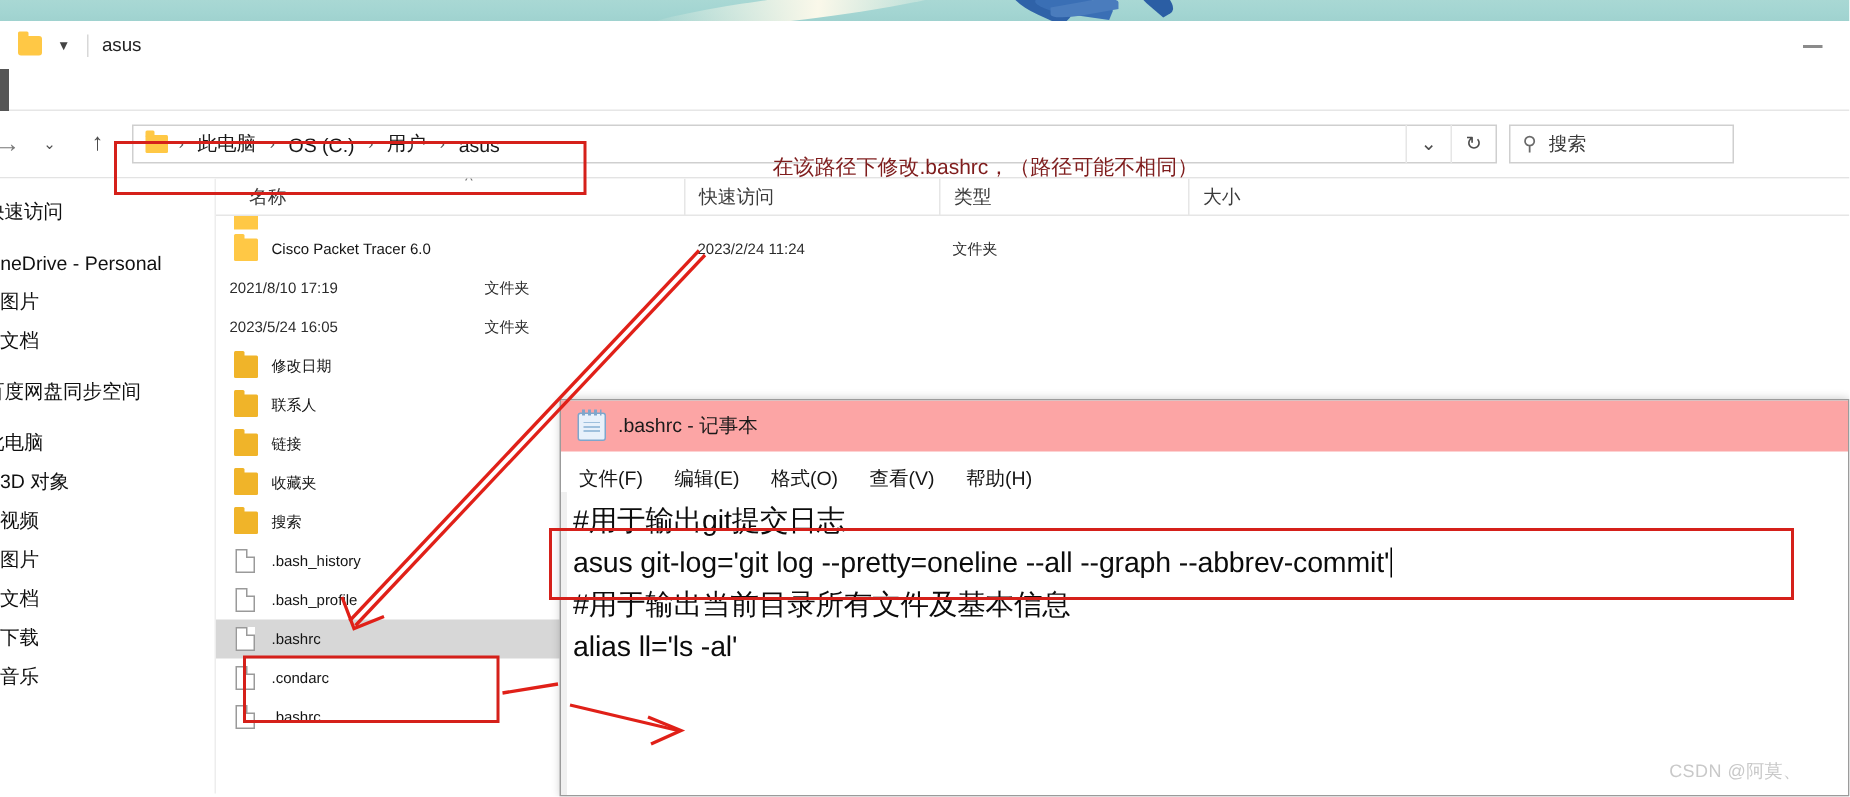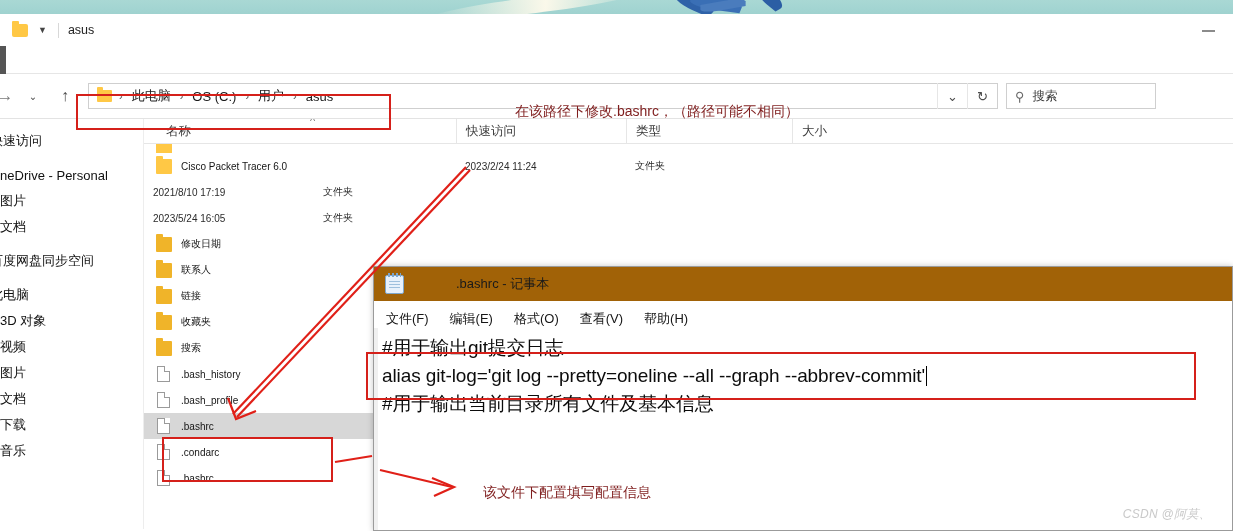--- a/index.html
+++ b/index.html
@@ -167,21 +167,21 @@
     background:#ffffff; border-left:1px solid #9a9a9a; border-bottom:1px solid #9a9a9a;
   }
 
   
   .notepad {
     position: absolute; left: 373px; top: 266px; width: 860px; height: 265px;
     background: #ffffff; border: 1px solid #9b9b9b;
     box-shadow: 0 0 6px rgba(0,0,0,.22);
     overflow: hidden;
   }
-  .np-title { height: 34px; display: flex; align-items: center; background: #a16207; gap: 44px; }
+  .np-title { height: 34px; display: flex; align-items: center; background: #fca5a5; }
   .np-icon {
     width: 19px; height: 19px; margin-left: 11px; margin-right: 8px;
     background: #e8f1fb; border: 1px solid #7ea6cc; border-radius: 2px; position: relative;
   }
   .np-icon:before {
     content: ""; position: absolute; left: 2px; top: -3px; width: 13px; height: 4px;
     background: repeating-linear-gradient(90deg,#7ea6cc 0 2px, transparent 2px 4px);
   }
   .np-icon:after {
     content:""; position:absolute; left:3px; top:5px; width:11px; height:8px;
@@ -205,22 +205,22 @@
   .np-scroll-l { position: absolute; left: 0; top: 61px; width: 4px; height: 204px; background: #f0f0f0; }
 
   
   .ann { position: absolute; color: #e8231b; }
   .ann-text { font-size: 14px; white-space: nowrap; color: #7f1d1d; }
   .rbox { position: absolute; border: 2px solid #d5201a; }
 
   svg.ann-svg { position: absolute; left: 0; top: 0; width: 1233px; height: 531px; pointer-events: none; }
 
   .watermark {
-    position: absolute; right: 22px; bottom: 8px;
-    font-size: 12px; color: #c9c9c9; letter-spacing: .3px; font-style: italic;
+    position: absolute; right: 32px; bottom: 8px;
+    font-size: 12px; color: #c9c9c9; letter-spacing: .3px;
   }
 </style>
 </head>
 <body>
 
 <div id="root">
 
   <div class="wallpaper">
     <div class="wp-streak"></div>
     <div class="wp-leaf l1"></div>
@@ -438,31 +438,31 @@
     <div class="np-menu">
       <div class="np-menu-item">文件(F)</div>
       <div class="np-menu-item">编辑(E)</div>
       <div class="np-menu-item">格式(O)</div>
       <div class="np-menu-item">查看(V)</div>
       <div class="np-menu-item">帮助(H)</div>
     </div>
     <div class="np-scroll-l"></div>
     <div class="np-text">
       <div class="np-line">#用于输出git提交日志</div>
-      <div class="np-line"><span>alias git-log='git log --pretty=oneline --all --graph --abbrev-commit'</span><span class="np-caret"></span></div>
+      <div class="np-line"><span>asus git-log='git log --pretty=oneline --all --graph --abbrev-commit'</span><span class="np-caret"></span></div>
       <div class="np-line">#用于输出当前目录所有文件及基本信息</div>
+      <div class="np-line">alias ll='ls -al'</div>
     </div>
   </div>
 
   <div class="rbox" style="left:76px; top:94px; width:315px; height:36px;"></div>
   <div class="rbox" style="left:162px; top:437px; width:171px; height:45px;"></div>
   <div class="rbox" style="left:366px; top:352px; width:830px; height:48px;"></div>
 
   <div class="ann ann-text" style="left:515px; top:103px;">在该路径下修改.bashrc，（路径可能不相同）</div>
-  <div class="ann ann-text" style="left:483px; top:484px;">该文件下配置填写配置信息</div>
 
   <svg class="ann-svg" viewBox="0 0 1233 531">
     <g stroke="#e02018" stroke-width="2.2" fill="none">
       <line x1="470" y1="170" x2="237" y2="417"></line>
       <line x1="466" y1="167" x2="233" y2="414"></line>
       <polyline points="228,398 236,419 256,411"></polyline>
       <line x1="380" y1="470" x2="452" y2="487"></line>
       <polyline points="432,478 454,487 434,496"></polyline>
       <line x1="335" y1="462" x2="372" y2="456"></line>
     </g>

